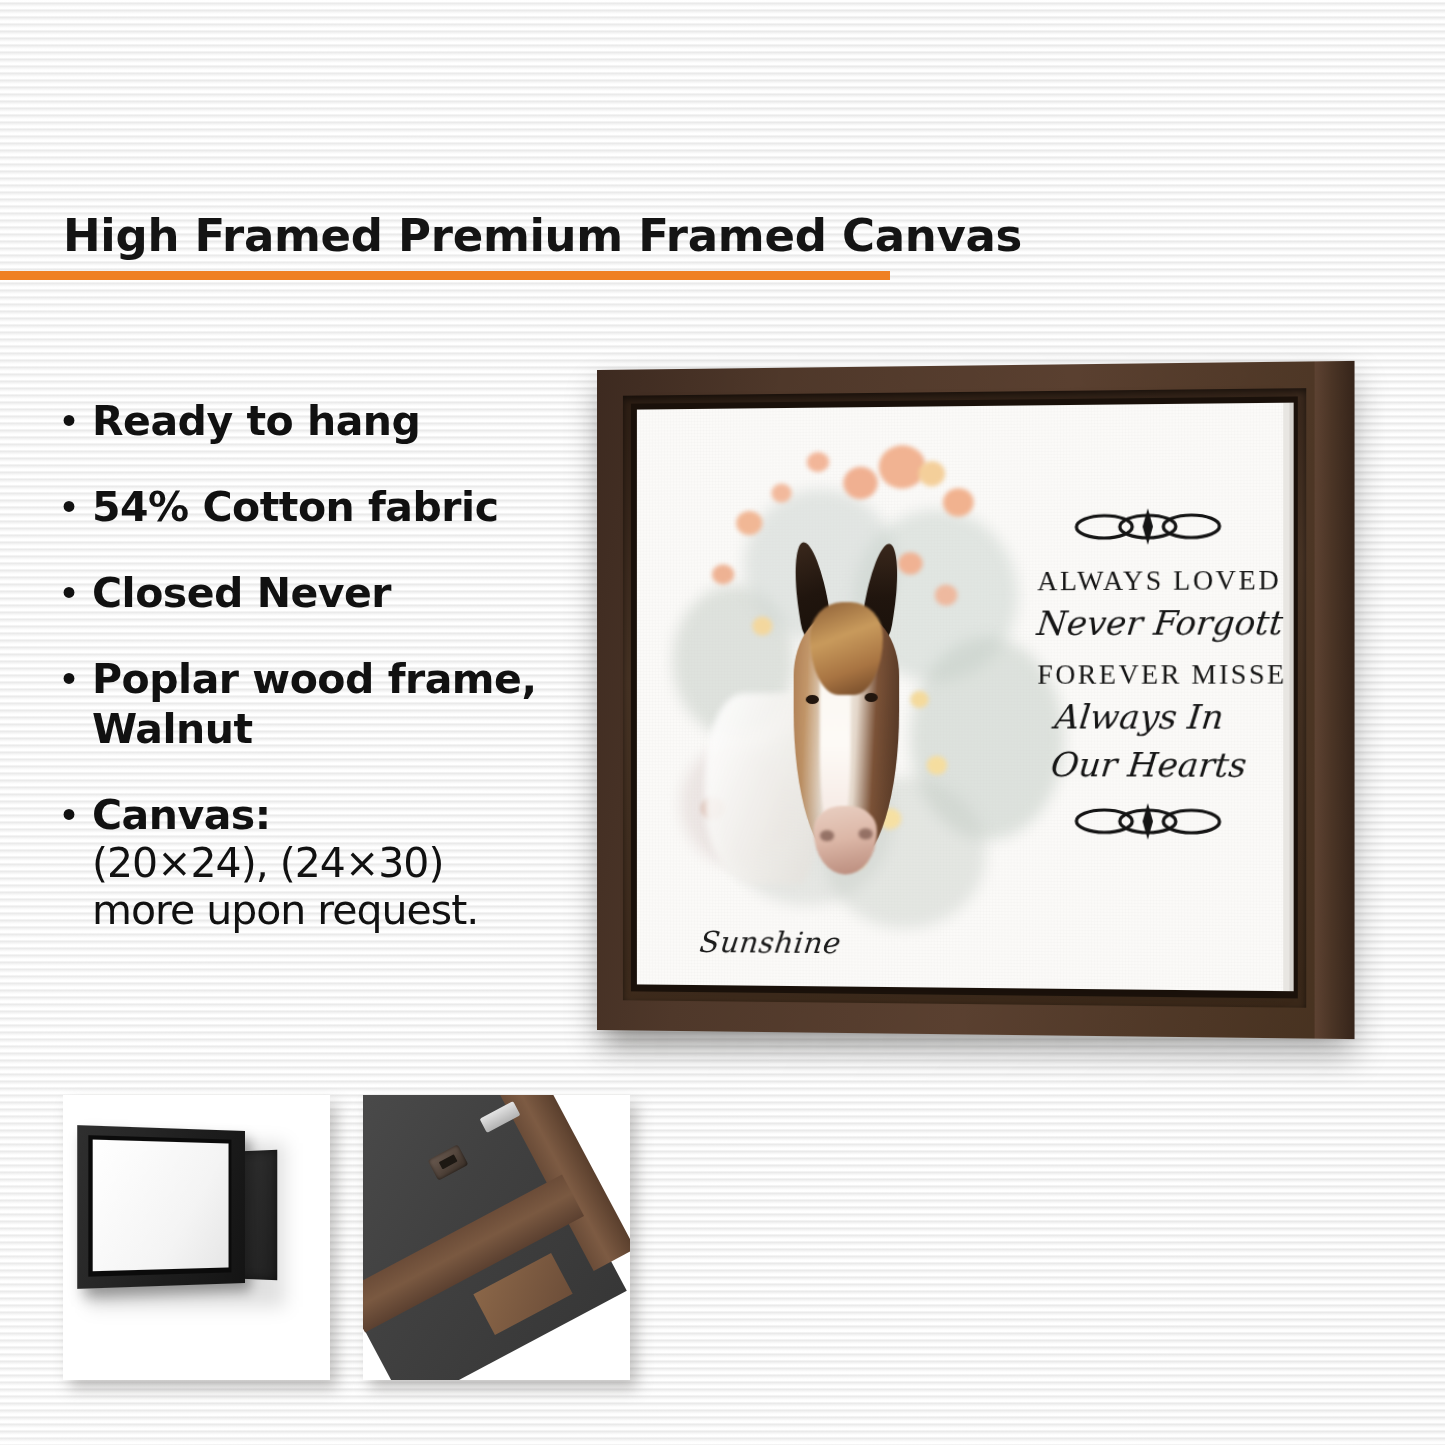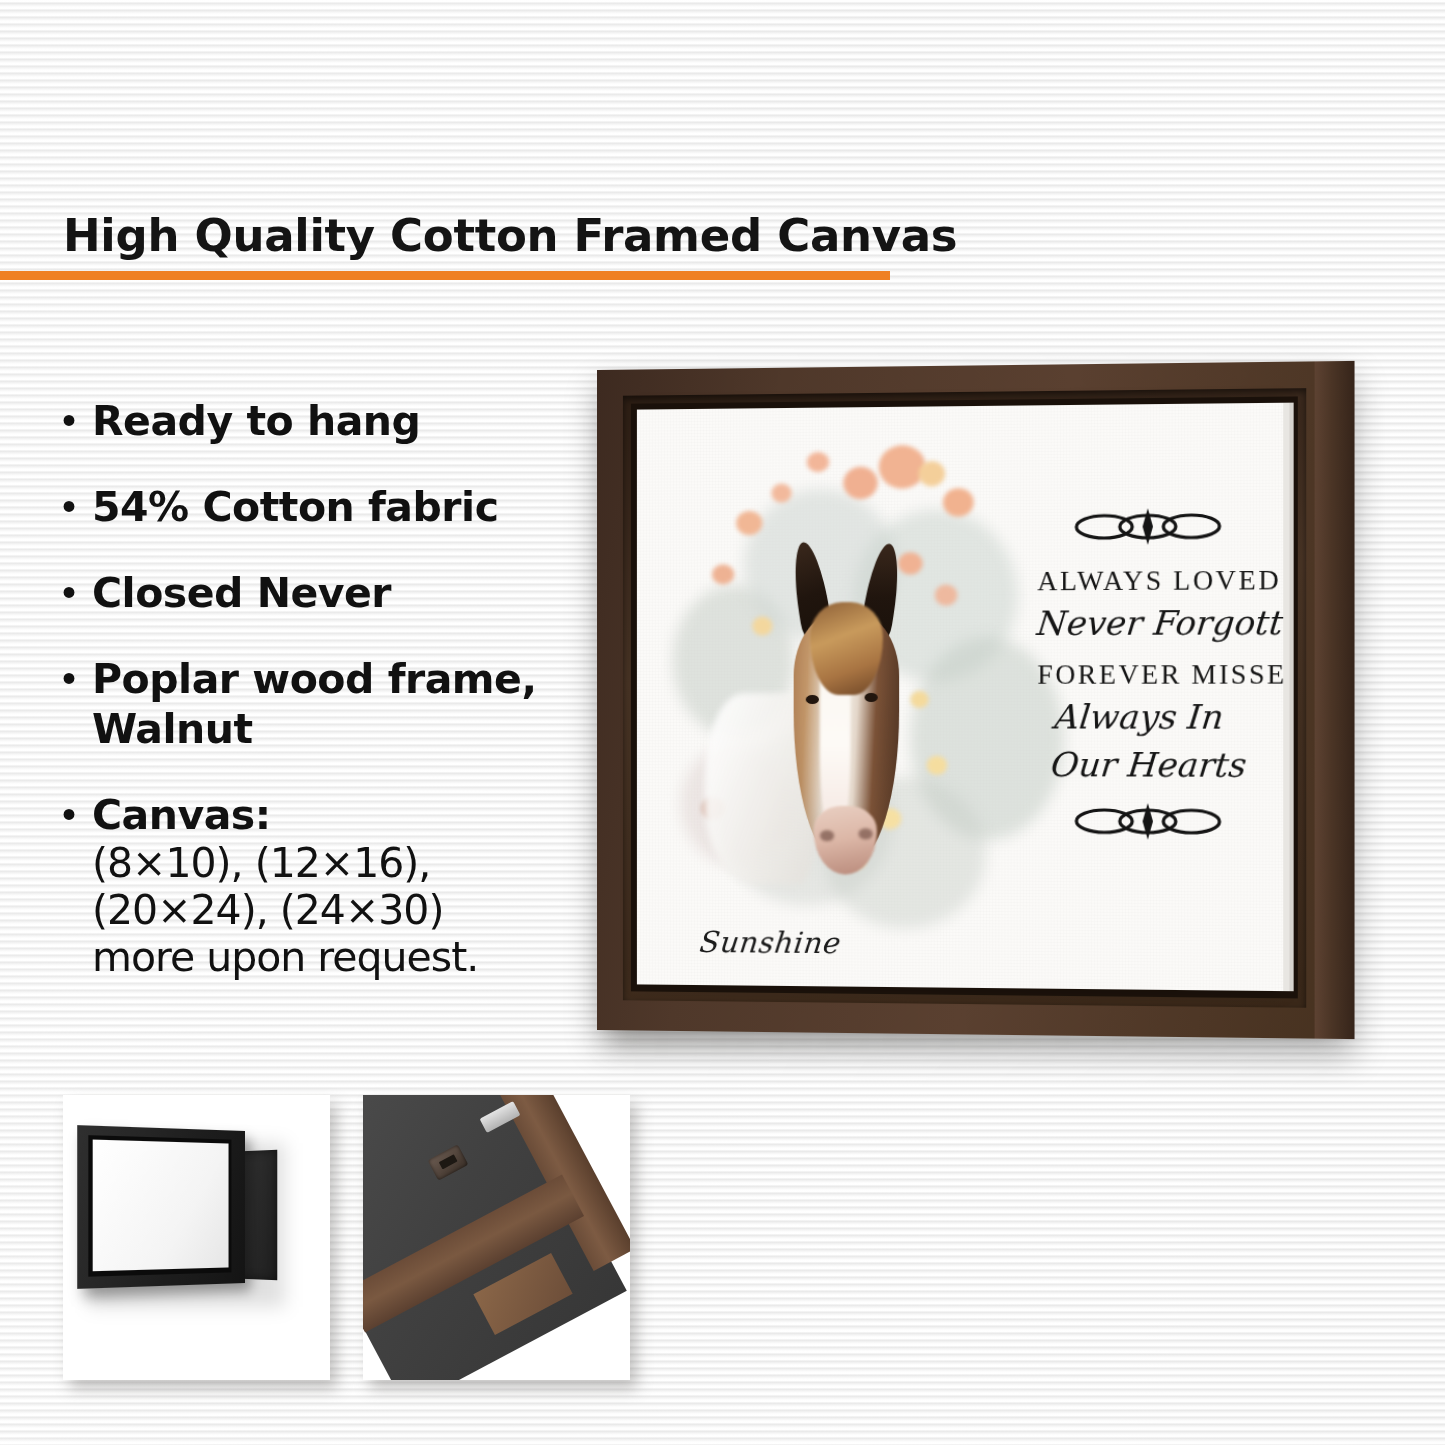--- a/index.html
+++ b/index.html
@@ -337,21 +337,21 @@
   }
 
   .nowrap{ white-space:nowrap; }
 </style>
 </head>
 <body>
 
 <div id="page">
 
 
-  <div id="header-subtitle">High Quality Cotton Framed Canvas</div>
+  <div id="header-subtitle">High Framed Premium Framed Canvas</div>
 
   <div id="header-rule"></div>
 
   <div id="features">
 
     <div class="feature-row">
       <span class="feature-bullet">•</span>
       <span class="feature-text">Ready to hang</span>
     </div>
 
@@ -367,21 +367,20 @@
 
     <div class="feature-row">
       <span class="feature-bullet">•</span>
       <span class="feature-text">Poplar wood frame, Walnut</span>
     </div>
 
     <div class="feature-row" id="feature-sizes">
       <span class="feature-bullet">•</span>
       <div>
         <div class="feature-text">Canvas:</div>
-        <div class="sizes-sub nowrap">(8×10), (12×16),</div>
         <div class="sizes-sub nowrap">(20×24), (24×30)</div>
         <div class="sizes-sub nowrap">more upon request.</div>
       </div>
     </div>
 
   </div>
 
   <div id="product">
     <div id="product-shadow"></div>
 

